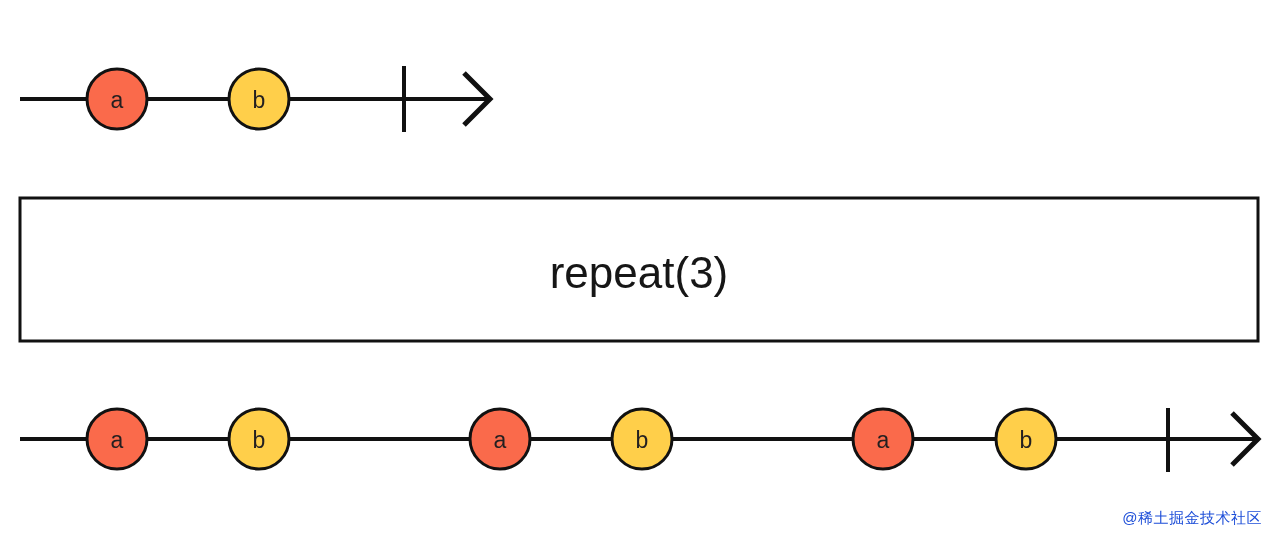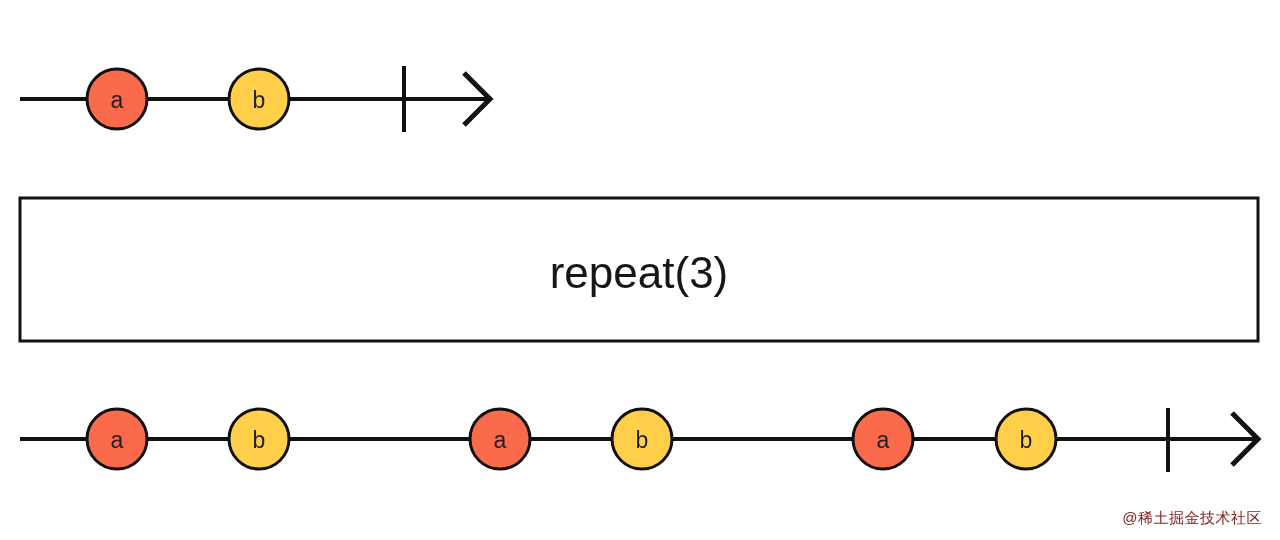--- a/index.html
+++ b/index.html
@@ -65,21 +65,21 @@
     fill: #161616;
     text-anchor: middle;
     dominant-baseline: central;
   }
   .watermark {
     position: absolute;
     right: 18px;
     bottom: 12px;
     font-family: "Liberation Sans", sans-serif;
     font-size: 15px;
-    color: #7f1d1d;
+    color: #1d4ed8;
     letter-spacing: 0.5px;
     white-space: nowrap;
     user-select: none;
   }
 </style>
 </head>
 <body>
 
 <div id="stage">
   <svg class="diagram" viewBox="0 0 1280 540" xmlns="http://www.w3.org/2000/svg">

